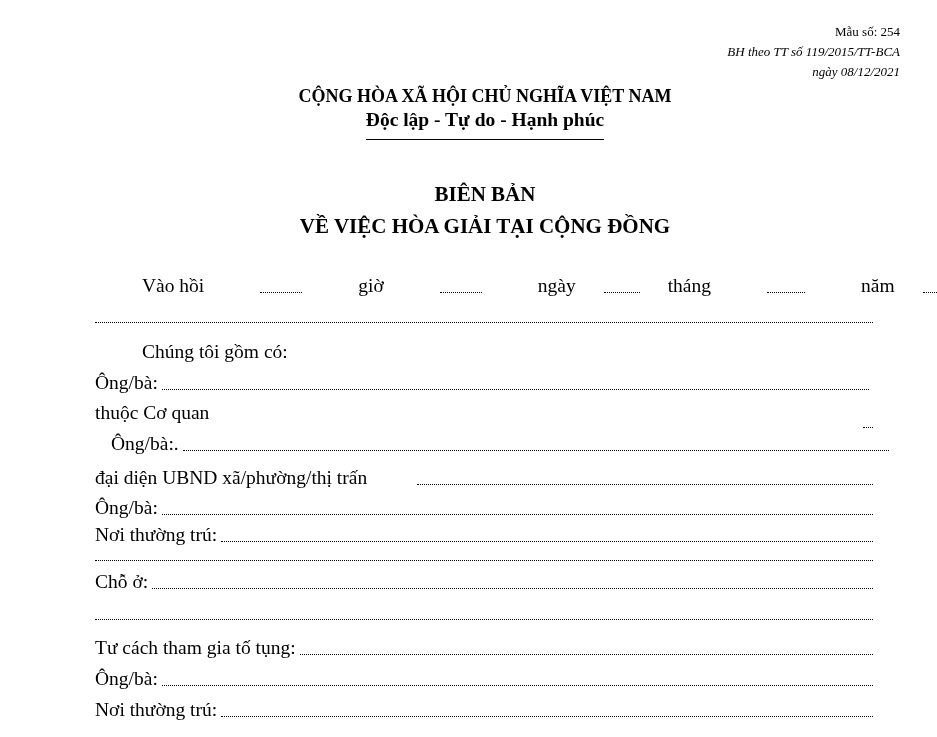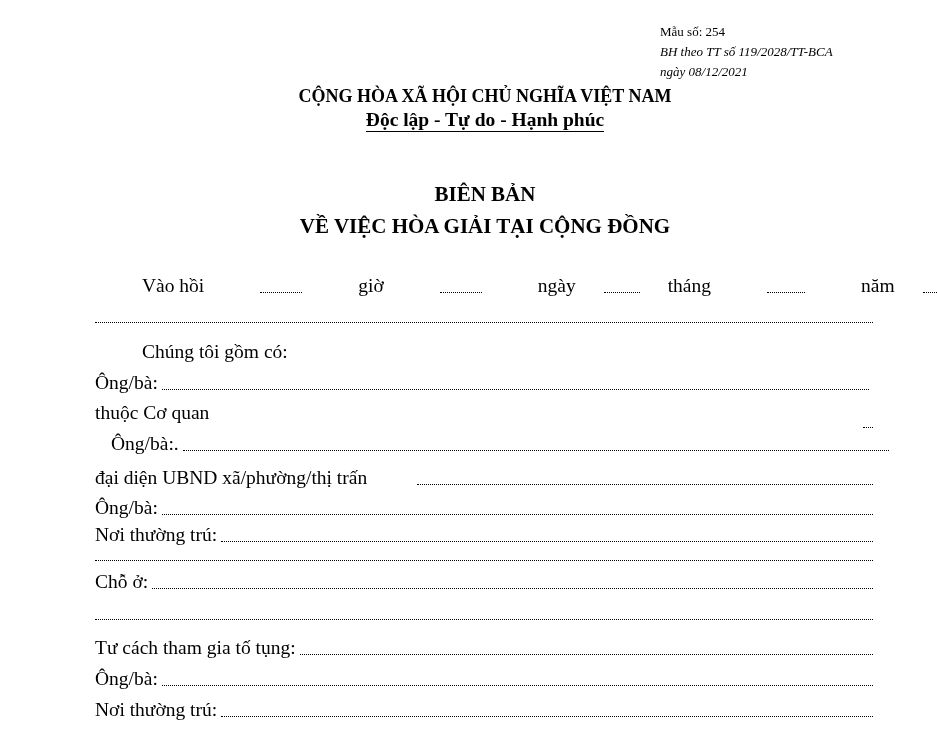--- a/index.html
+++ b/index.html
@@ -3,30 +3,30 @@
 <meta charset="utf-8">
 <style>
   html, body { margin: 0; padding: 0; background: #ffffff; }
   body {
     width: 937px; height: 737px; overflow: hidden; position: relative;
     font-family: "Liberation Serif", "DejaVu Serif", serif;
     color: #000;
   }
   .form-meta {
     position: absolute; top: 22px; left: 660px; width: 240px;
-    text-align: left; font-size: 13px; line-height: 20px;
+    text-align: right; font-size: 13px; line-height: 20px;
   }
   .form-meta .it { font-style: italic; }
   .national {
     position: absolute; top: 84px; left: 0; width: 970px;
     text-align: center; font-weight: bold; font-size: 18px; line-height: 24px;
   }
   .motto {
     display: inline-block; font-size: 19.5px;
-    border-bottom: 1.3px solid #000; line-height: 22px; padding-bottom: 0px;
+    border-bottom: 1.3px solid #000; line-height: 22px; padding-bottom: 8px;
   }
   .title {
     position: absolute; top: 178px; left: 0; width: 970px;
     text-align: center; font-weight: bold; font-size: 21px; line-height: 32px;
   }
   .line {
     position: absolute; left: 95px; width: 778px;
     display: flex; align-items: baseline;
     font-size: 19.5px; white-space: nowrap; height: 28px; line-height: 28px;
   }
@@ -36,21 +36,21 @@
     align-self: flex-end; margin-bottom: 7px; min-width: 10px;
   }
   .dots.fixed { flex: 0 0 auto; }
   .gap { display: inline-block; width: 4px; }
 </style>
 </head>
 <body>
 
 <div class="form-meta">
   <div>Mẫu số: 254</div>
-  <div class="it">BH theo TT số 119/2028/TT-BCA</div>
+  <div class="it">BH theo TT số 119/2015/TT-BCA</div>
   <div class="it">ngày 08/12/2021</div>
 </div>
 
 <div class="national">
   <div>CỘNG HÒA XÃ HỘI CHỦ NGHĨA VIỆT NAM</div>
   <div><span class="motto">Độc lập - Tự do - Hạnh phúc</span></div>
 </div>
 
 <div class="title">
   <div>BIÊN BẢN</div>

